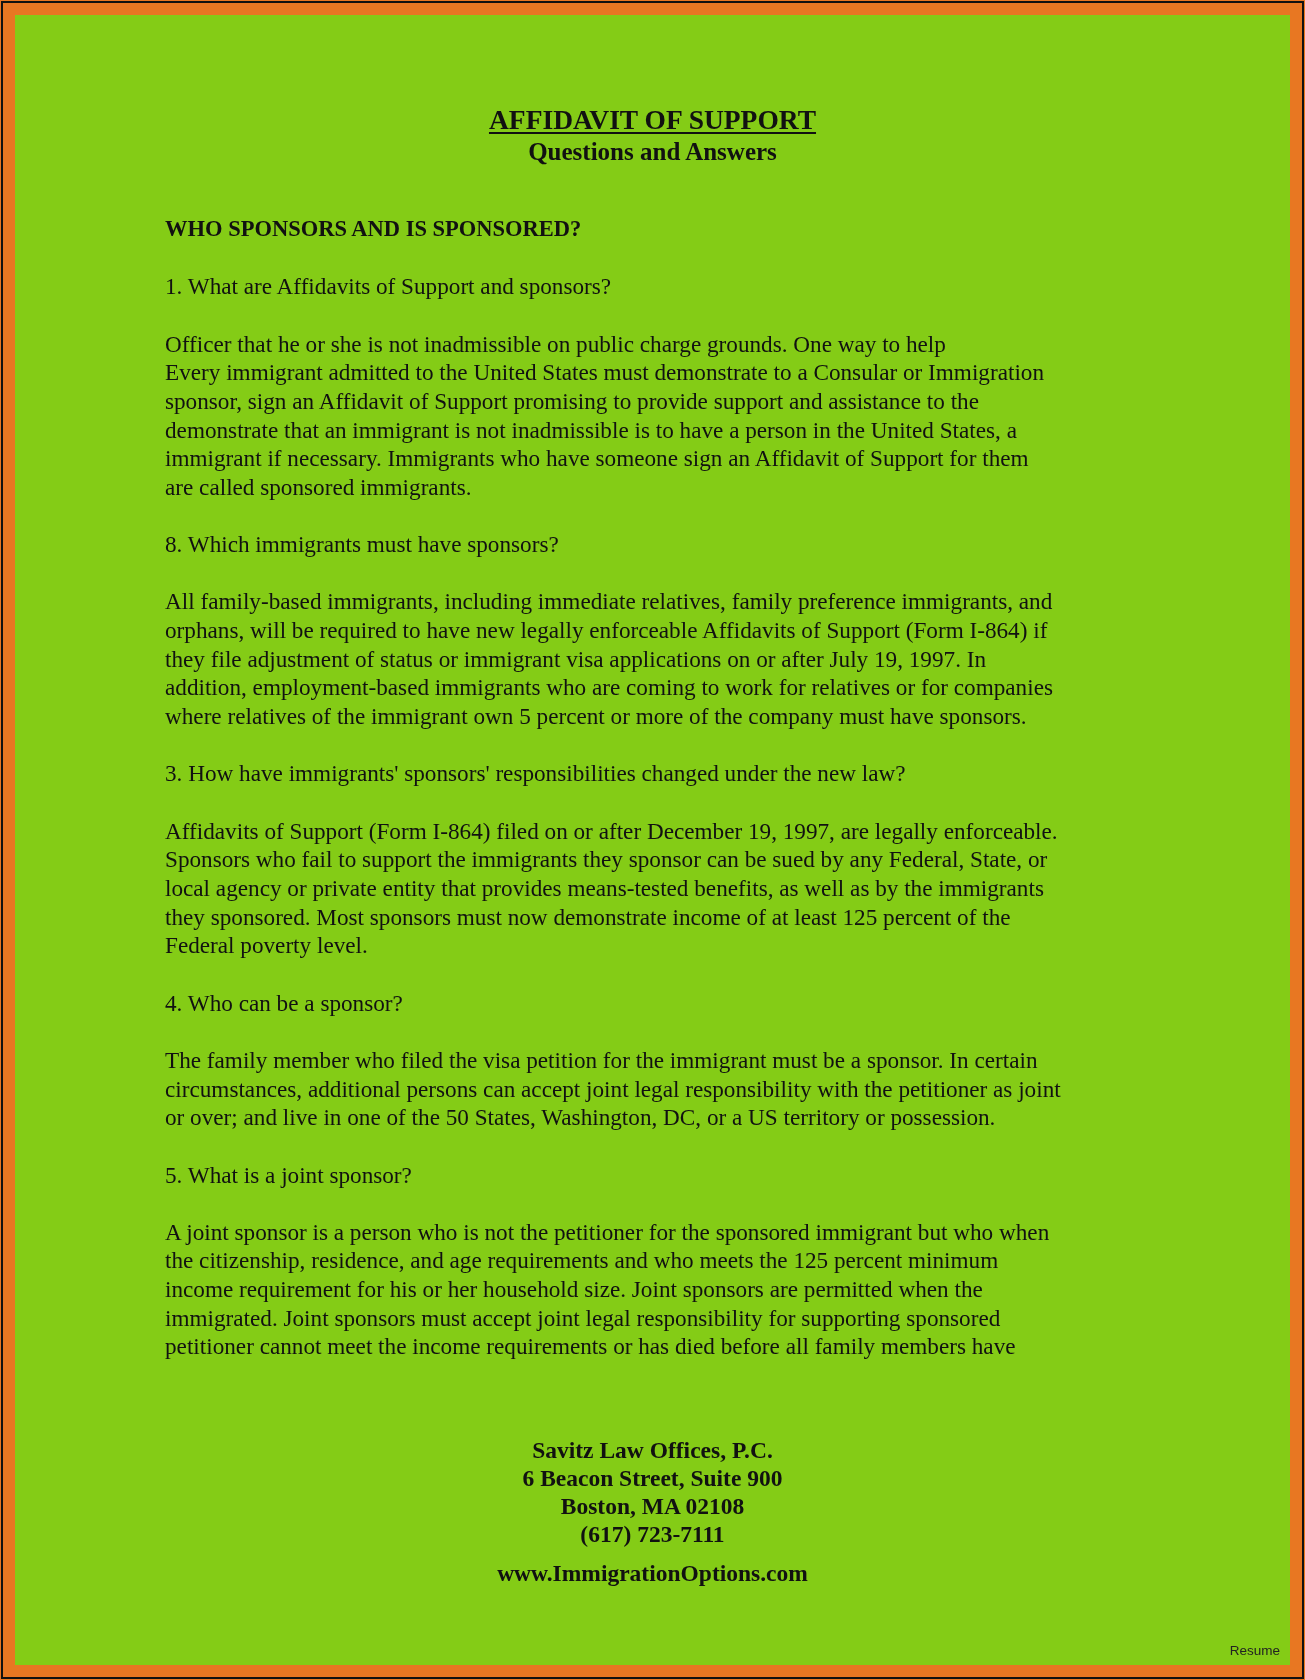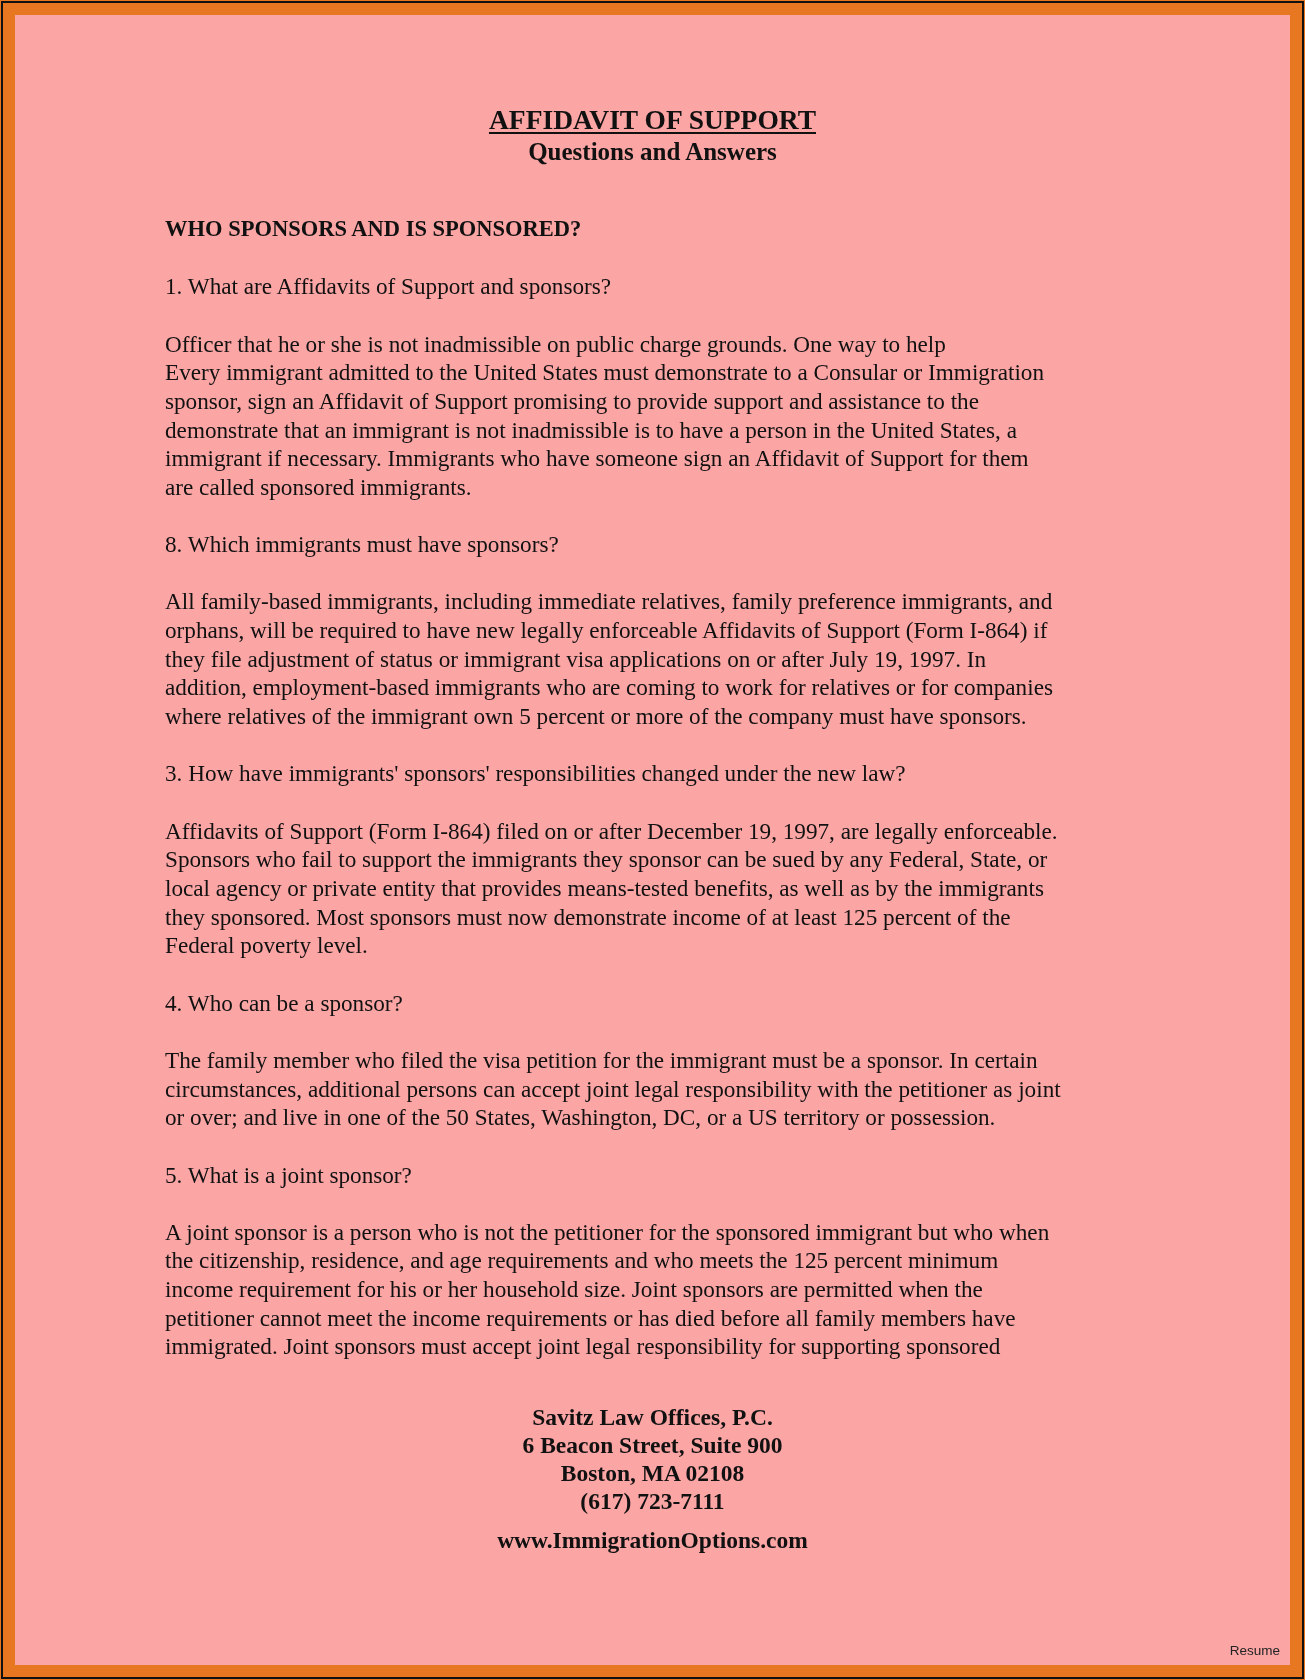--- a/index.html
+++ b/index.html
@@ -11,21 +11,21 @@
     color: #111;
   }
   .frame-outer {
     position: absolute; left: 1px; top: 1px; right: 1px; bottom: 1px;
     border: 2px solid #111;
     background: #e87722;
     box-sizing: border-box;
   }
   .page {
     position: absolute; left: 15px; top: 15px; width: 1275px; height: 1650px;
-    background: #fca5a5;
+    background: #84cc16;
   }
   .title-block {
     position: absolute; left: 0; top: 88px; width: 100%;
     text-align: center;
   }
   .doc-title {
     font-weight: bold; font-size: 27.5px; line-height: 34px;
     text-decoration: underline; text-decoration-thickness: 2px; text-underline-offset: 3px;
     margin: 0;
   }
@@ -37,21 +37,21 @@
     font-size: 23.2px; line-height: 28.65px;
   }
   .section-heading {
     font-weight: bold; font-size: 22.5px; margin: 0 0 28.65px 0;
     white-space: nowrap;
   }
   .question { margin: 0 0 28.65px 0; white-space: nowrap; }
   .answer { margin: 0 0 28.65px 0; }
   .answer .line { display: block; white-space: nowrap; }
   .footer {
-    position: absolute; left: 0; width: 100%; top: 1388px;
+    position: absolute; left: 0; width: 100%; top: 1421px;
     text-align: center; font-weight: bold; font-size: 23.5px; line-height: 28px;
   }
   .footer .fl { display: block; }
   .footer .website { margin-top: 11px; }
   .watermark {
     position: absolute; right: 10px; top: 1628px;
     font-family: "Liberation Sans", "DejaVu Sans", sans-serif;
     font-size: 13.5px; color: #222;
   }
 </style>
@@ -103,22 +103,22 @@
       <span class="line">The family member who filed the visa petition for the immigrant must be a sponsor.  In certain</span>
       <span class="line">circumstances, additional persons can accept joint legal responsibility with the petitioner as joint</span>
       <span class="line">or over; and live in one of the 50 States, Washington, DC, or a US territory or possession.</span>
     </p>
 
     <p class="question">5. What is a joint sponsor?</p>
     <p class="answer">
       <span class="line">A joint sponsor is a person who is not the petitioner for the sponsored immigrant but who when</span>
       <span class="line">the citizenship, residence, and age requirements and who meets the 125 percent minimum</span>
       <span class="line">income requirement for his or her household size.  Joint sponsors are permitted when the</span>
+      <span class="line">immigrated.  Joint sponsors must accept joint legal responsibility for supporting sponsored</span>
       <span class="line">petitioner cannot meet the income requirements or has died before all family members have</span>
-      <span class="line">immigrated.  Joint sponsors must accept joint legal responsibility for supporting sponsored</span>
     </p>
   </div>
 
   <div class="footer">
     <span class="fl">Savitz Law Offices, P.C.</span>
     <span class="fl">6 Beacon Street, Suite 900</span>
     <span class="fl">Boston, MA 02108</span>
     <span class="fl">(617) 723-7111</span>
     <span class="fl website">www.ImmigrationOptions.com</span>
   </div>

